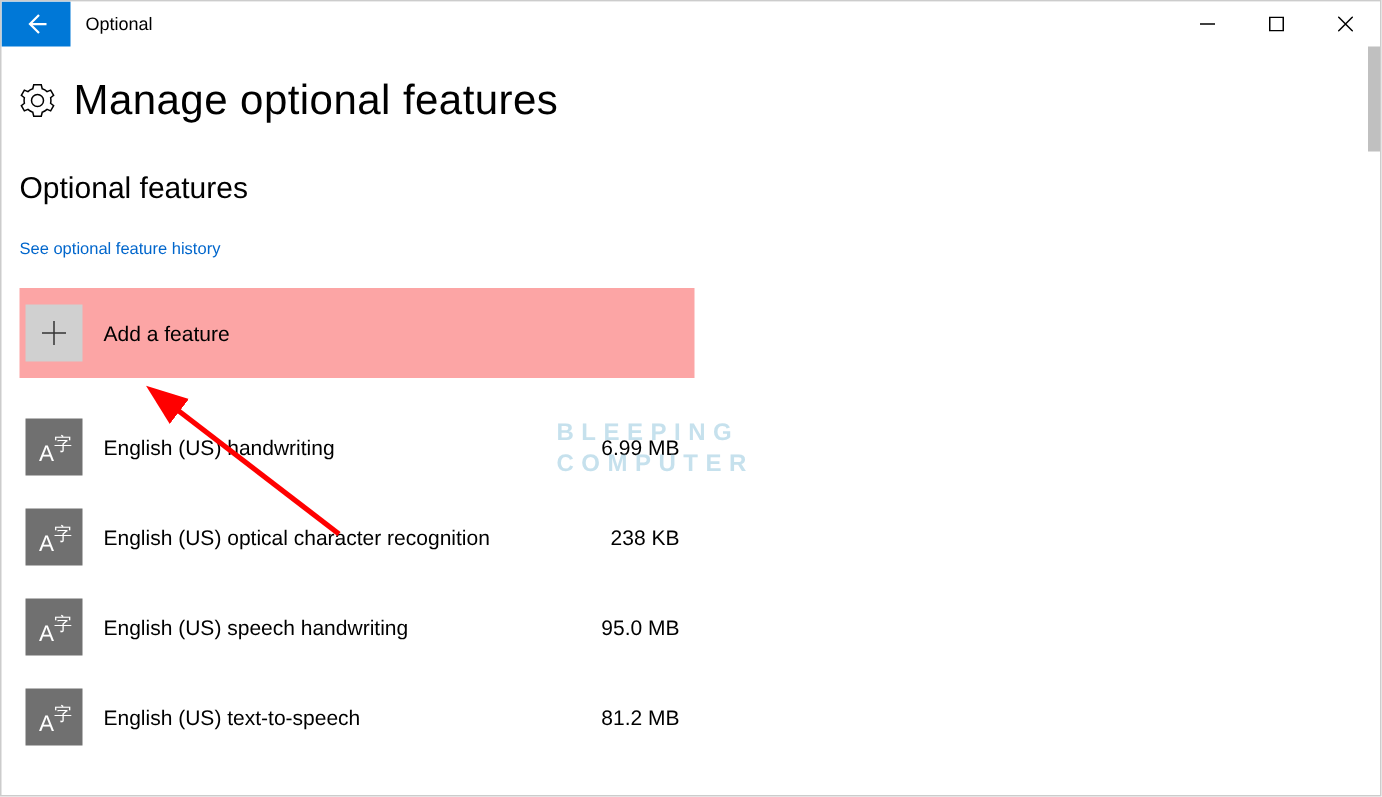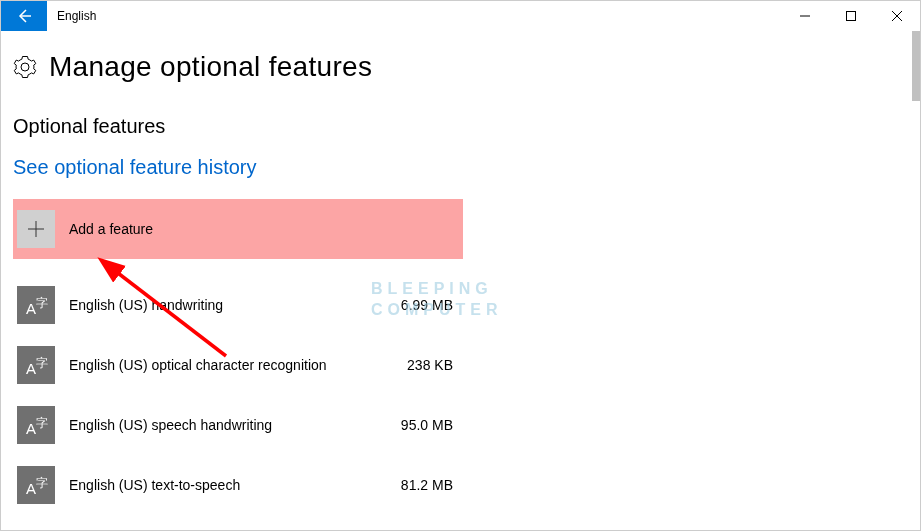--- a/index.html
+++ b/index.html
@@ -13,21 +13,21 @@
     .win-btn { width: 46px; height: 30px; display: flex; align-items: center; justify-content: center; cursor: pointer; }
     .win-btn svg { width: 10px; height: 10px; }
     
     .content { padding: 20px 24px 0 12px; position: relative; }
     
     .page-header { display: flex; align-items: center; gap: 12px; margin-bottom: 32px; }
     .gear-icon { width: 24px; height: 24px; }
     .page-title { font-size: 28px; font-weight: 300; letter-spacing: 0.3px; }
     
     .section-title { font-size: 20px; font-weight: 400; margin-bottom: 18px; }
-    .link { color: #0066cc; font-size: 20px; cursor: pointer; display: inline-block; margin-bottom: 20px; text-align: right; }
+    .link { color: #0066cc; font-size: 11px; cursor: pointer; display: inline-block; margin-bottom: 20px; text-align: right; }
     
     .feature-list { width: 450px; }
     
     .add-row { display: flex; align-items: center; background: #fca5a5; height: 60px; padding-left: 4px; margin-bottom: 16px; cursor: pointer; }
     .add-icon-box { width: 38px; height: 38px; background: #d0d0d0; display: flex; align-items: center; justify-content: center; }
     .add-label { font-size: 14px; margin-left: 14px; }
     
     .feature-row { display: flex; align-items: center; height: 60px; padding-left: 4px; cursor: pointer; }
     .feature-icon-box { width: 38px; height: 38px; background: #707070; display: flex; align-items: center; justify-content: center; position: relative; }
     .feature-icon-box svg { width: 32px; height: 32px; }
@@ -43,21 +43,21 @@
 </head>
 <body>
 
 <div class="titlebar">
   <div class="back-btn">
     <svg viewBox="0 0 16 16">
         <path d="M10 2 L4 8 L10 14" stroke="#fff" stroke-width="1.5" fill="none"></path>
         <path d="M4 8 L15 8" stroke="#fff" stroke-width="1.5"></path>
       </svg>
   </div>
-  <span class="title-text">English</span>
+  <span class="title-text">Optional</span>
   <div class="win-controls">
     <div class="win-btn">
       <svg viewBox="0 0 10 10">
           <path d="M0 5 L10 5" stroke="#000" stroke-width="1"></path>
         </svg>
     </div>
     <div class="win-btn">
       <svg viewBox="0 0 10 10">
           <rect x="0.5" y="0.5" width="9" height="9" stroke="#000" stroke-width="1" fill="none"></rect>
         </svg>

